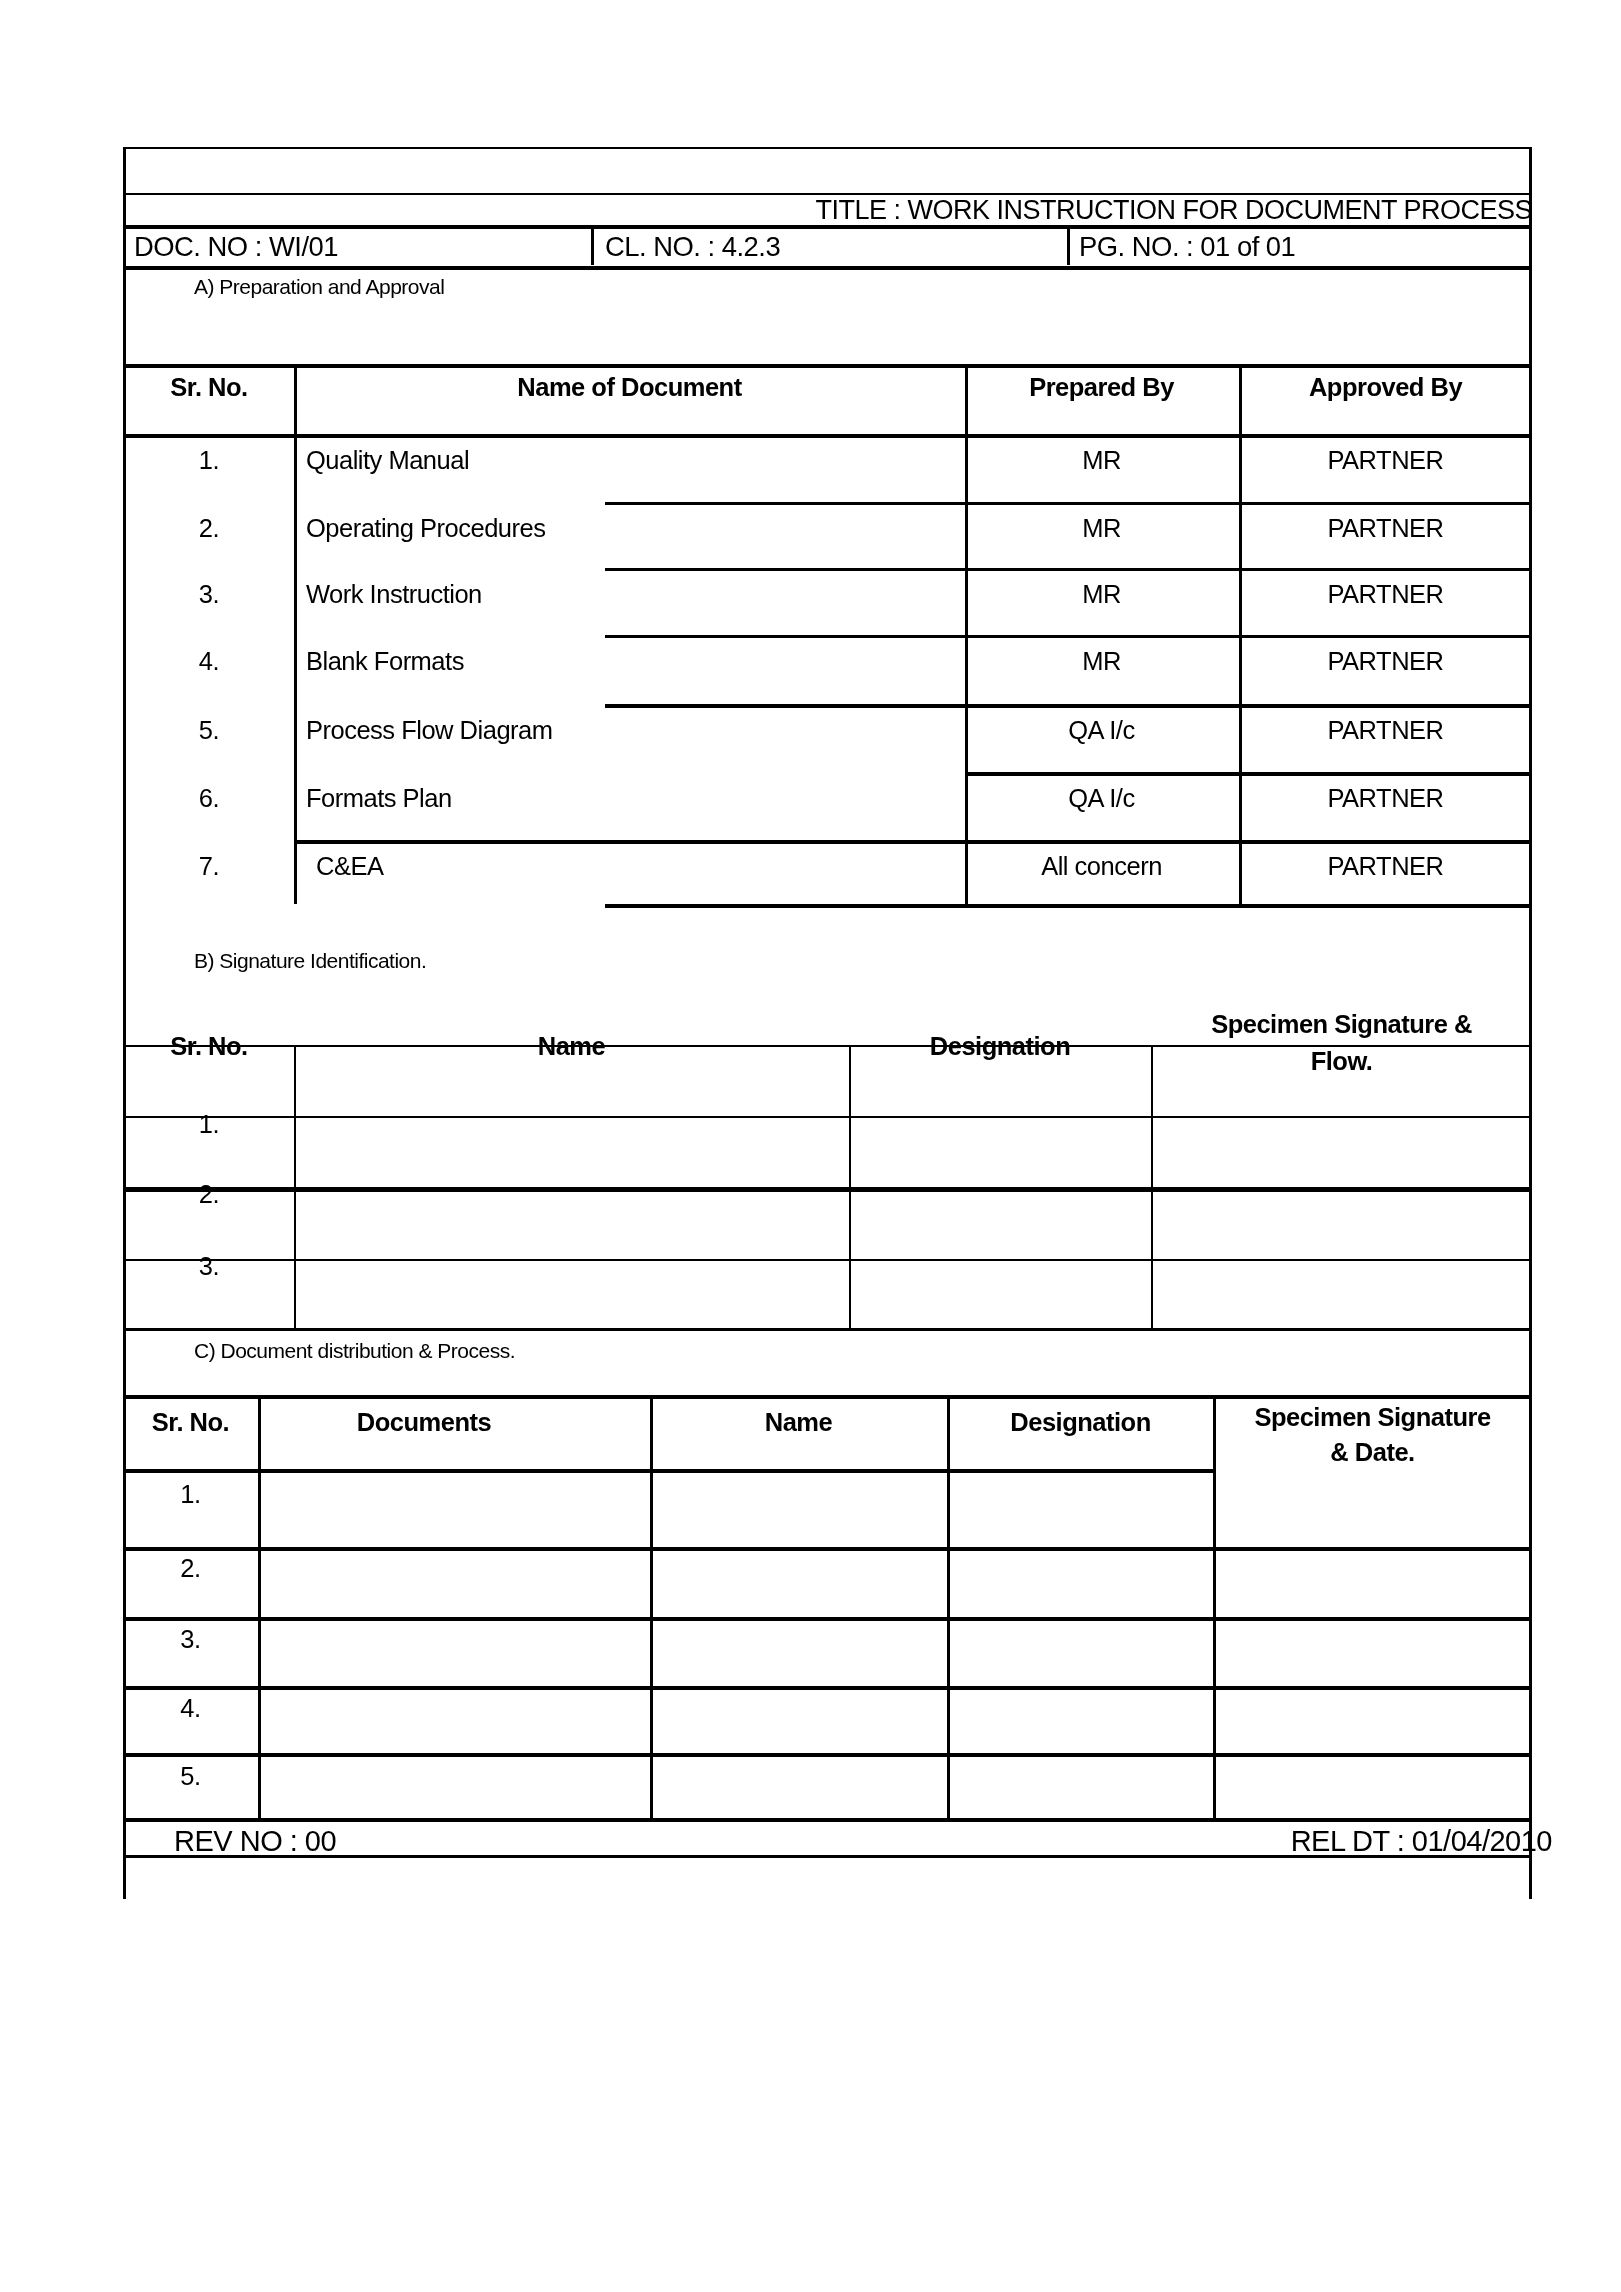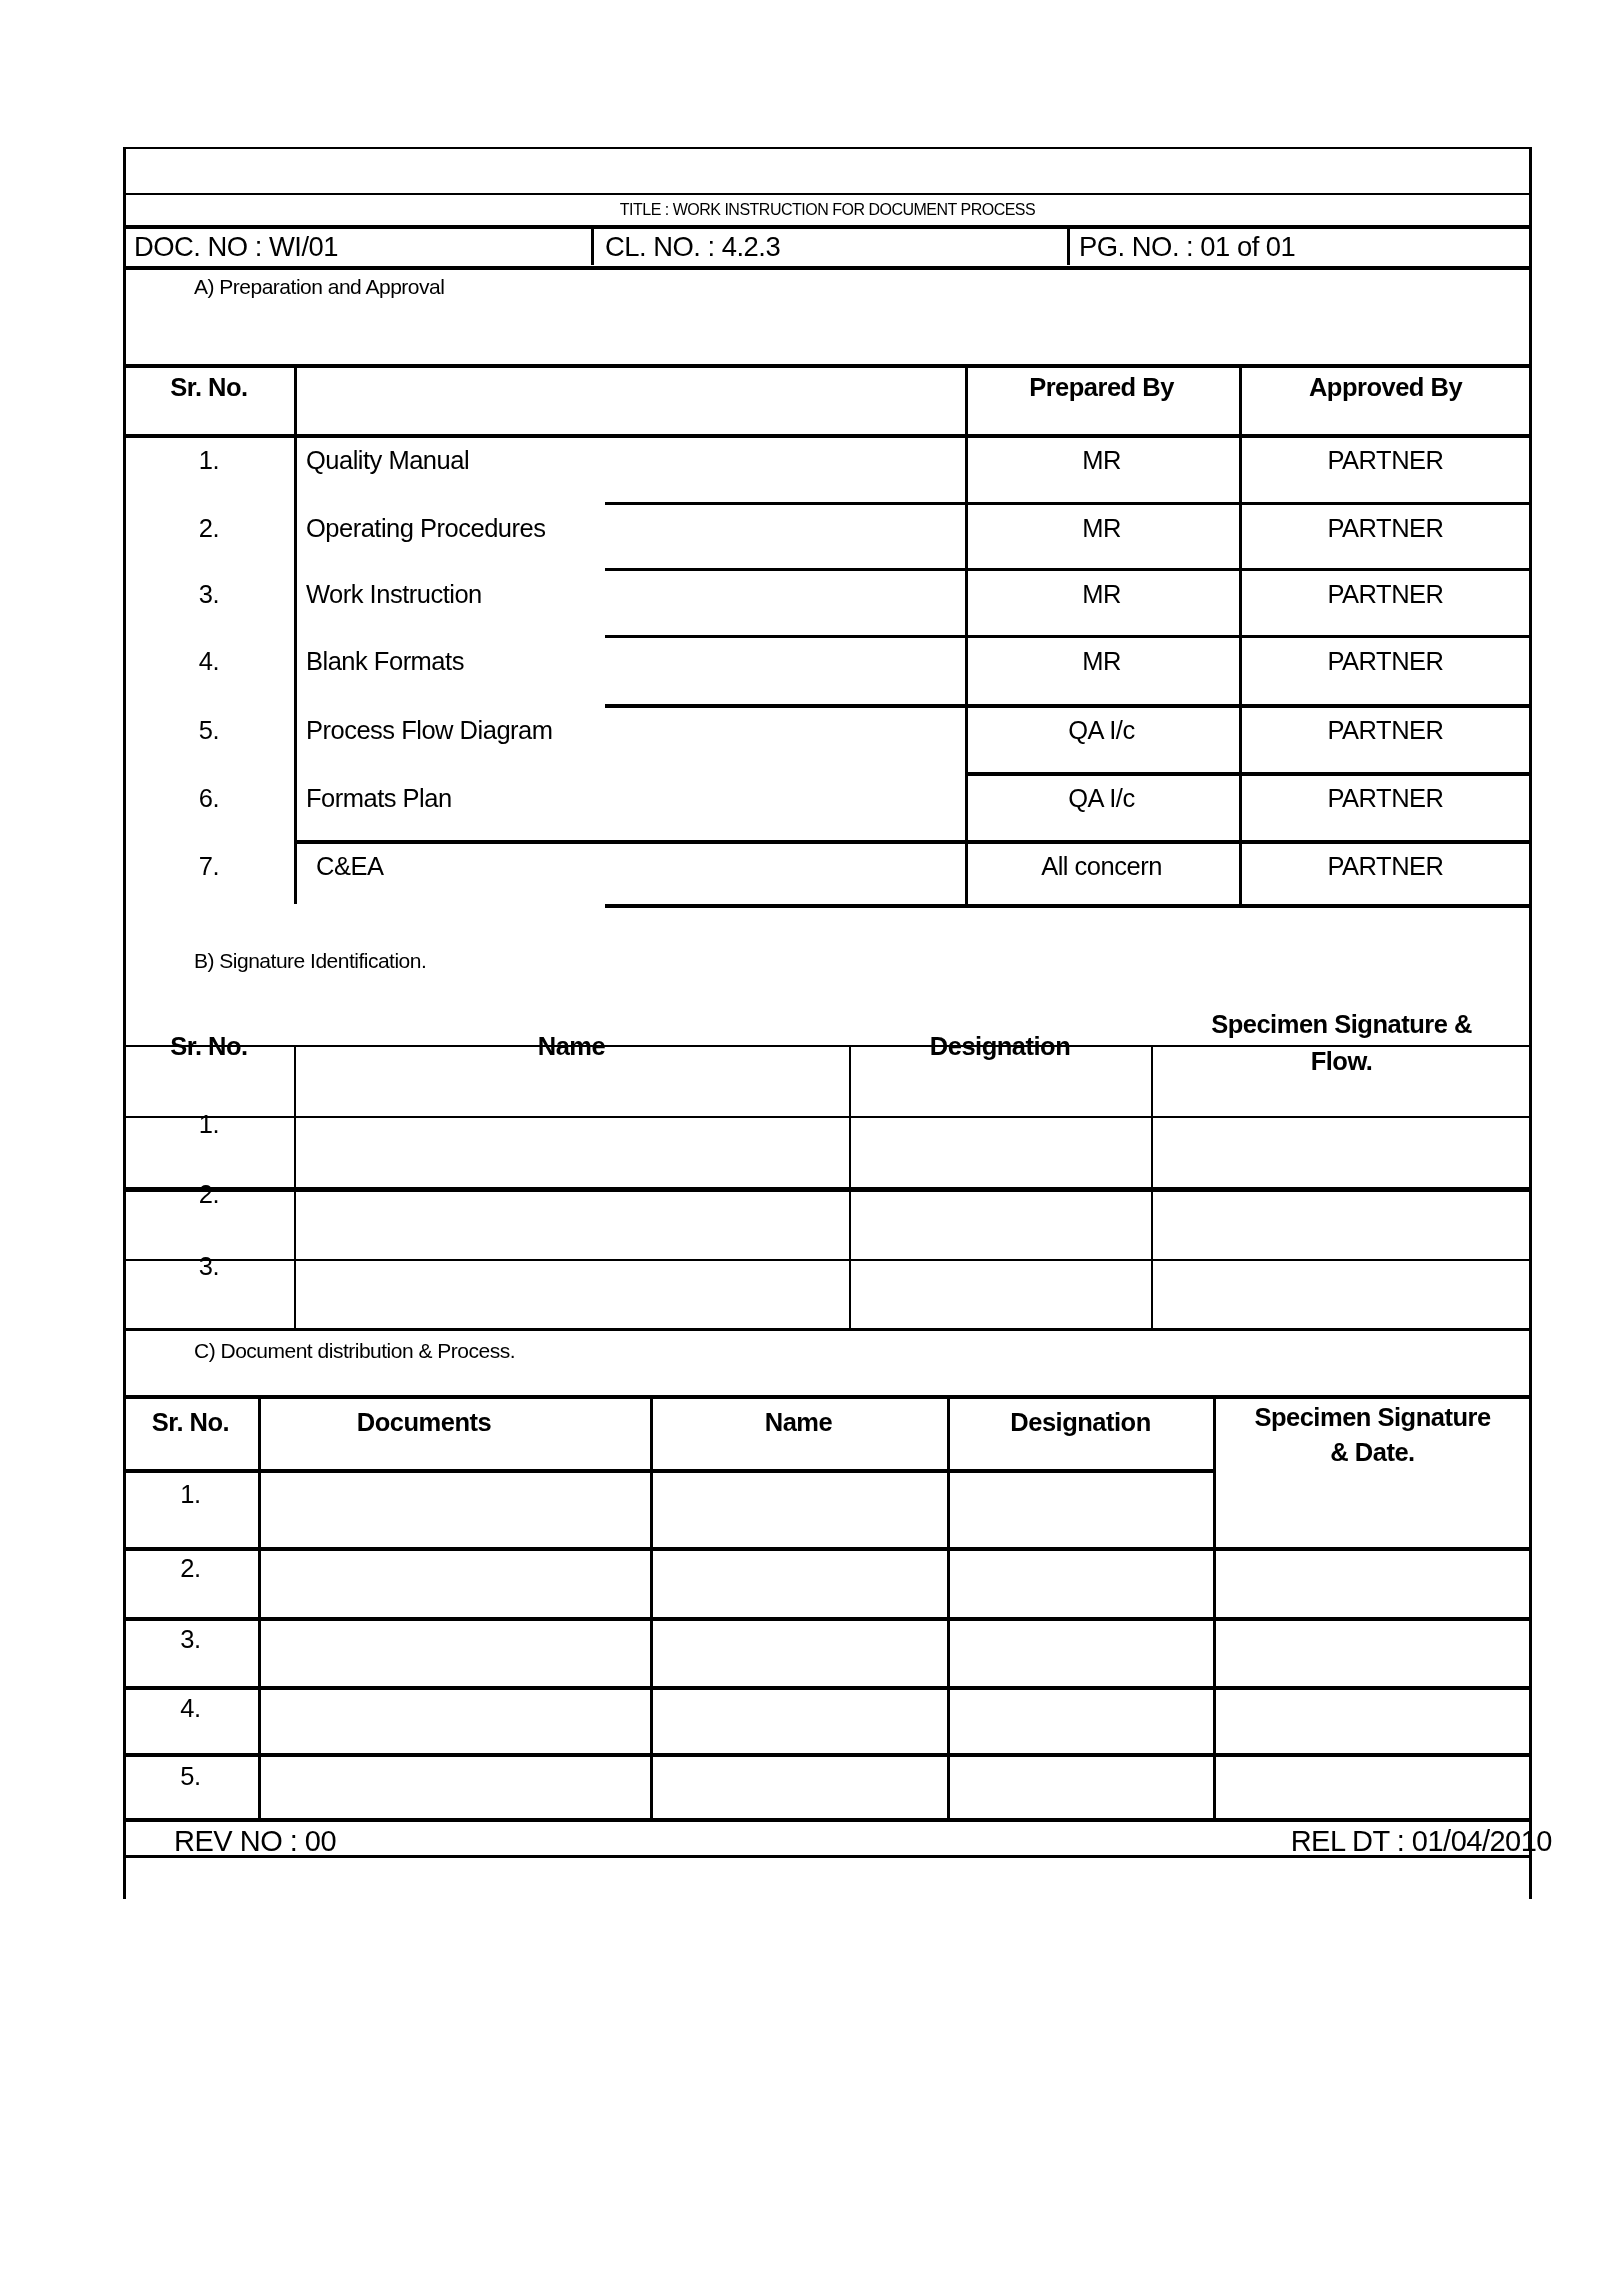--- a/index.html
+++ b/index.html
@@ -13,21 +13,21 @@
     overflow: hidden;
   }
   
   .hl, .vl { position: absolute; background: #000; }
   
   .t  { position: absolute; white-space: nowrap; font-size: 25.5px; line-height: 29px; color: #000; letter-spacing: -0.5px; }
   .ctr { text-align: center; }
   .r   { text-align: right; }
   .b   { font-weight: bold; }
   .company { font-size: 37px; line-height: 43px; letter-spacing: -1px; }
-  .subtitle { font-size: 16px; line-height: 26.5px; letter-spacing: -0.5px; }
+  .subtitle { font-size: 27px; line-height: 26.5px; letter-spacing: -0.5px; text-align: right; }
   .docrow { font-size: 27.4px; line-height: 32px; }
   .heading { font-size: 21px; line-height: 35px; }
   .footer { font-size: 29px; line-height: 32px; margin-left: 40px; }
 </style>
 </head>
 <body>
 
 <div class="page">
 
   <div class="vl" style="left:123px; top:147px; width:2.9px;  height:1752px;"></div>
@@ -56,20 +56,21 @@
 
   <div class="hl" style="left:605px; top:502px; width:927px; height:2.9px;"></div>
   <div class="hl" style="left:605px; top:568px; width:927px; height:2.9px;"></div>
   <div class="hl" style="left:605px; top:635px; width:927px; height:2.9px;"></div>
   <div class="hl" style="left:605px; top:704px; width:927px; height:3.9px;"></div>
   <div class="hl" style="left:965px; top:772px; width:567px; height:3.9px;"></div>
   <div class="hl" style="left:294px; top:840px; width:1238px; height:3.9px;"></div>
   <div class="hl" style="left:605px; top:904px; width:927px; height:3.9px;"></div>
 
   <div class="t b ctr" style="left:123px;  top:373px; width:172px;">Sr. No.</div>
+  <div class="t b ctr" style="left:294px;  top:373px; width:671px;">Name of Document</div>
   <div class="t b ctr" style="left:965px;  top:373px; width:273px;">Prepared By</div>
   <div class="t b ctr" style="left:1239px; top:373px; width:293px;">Approved By</div>
 
   <div>
     <div class="t ctr" style="left:123px; top:446px; width:172px;">1.</div>
     <div class="t" style="left:306px; top:446px;">Quality Manual</div>
     <div class="t ctr" style="left:965px; top:446px; width:273px;">MR</div>
     <div class="t ctr" style="left:1239px;top:446px; width:293px;">PARTNER</div>
   </div>
   <div>

